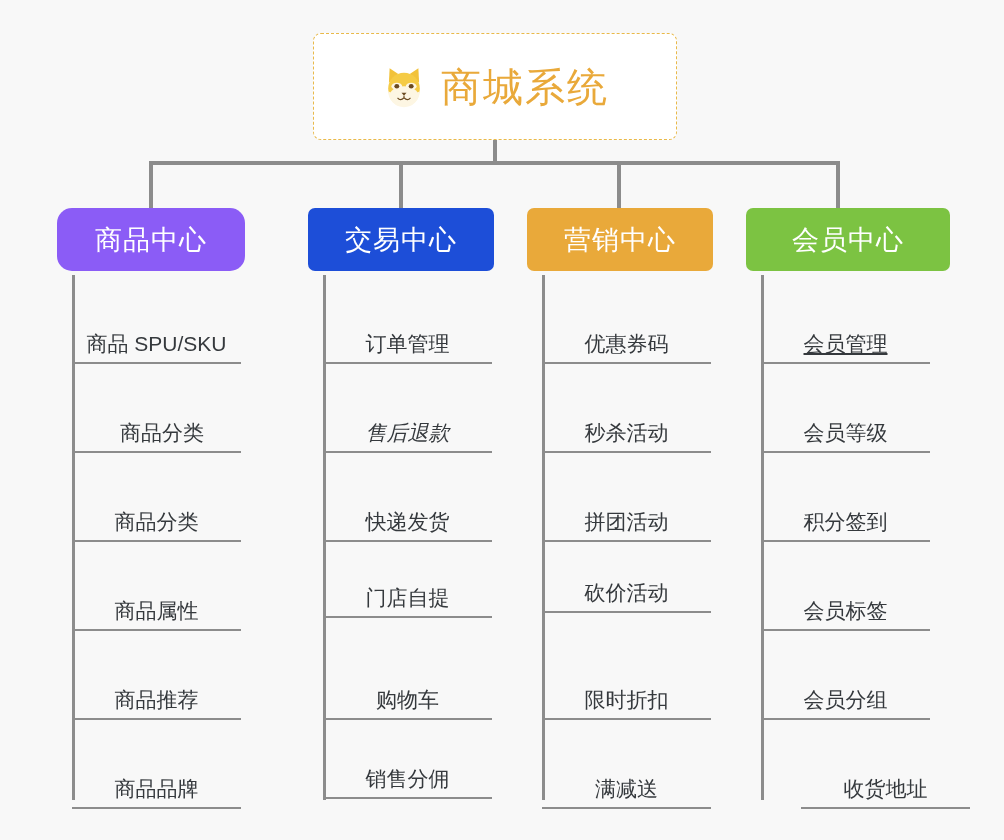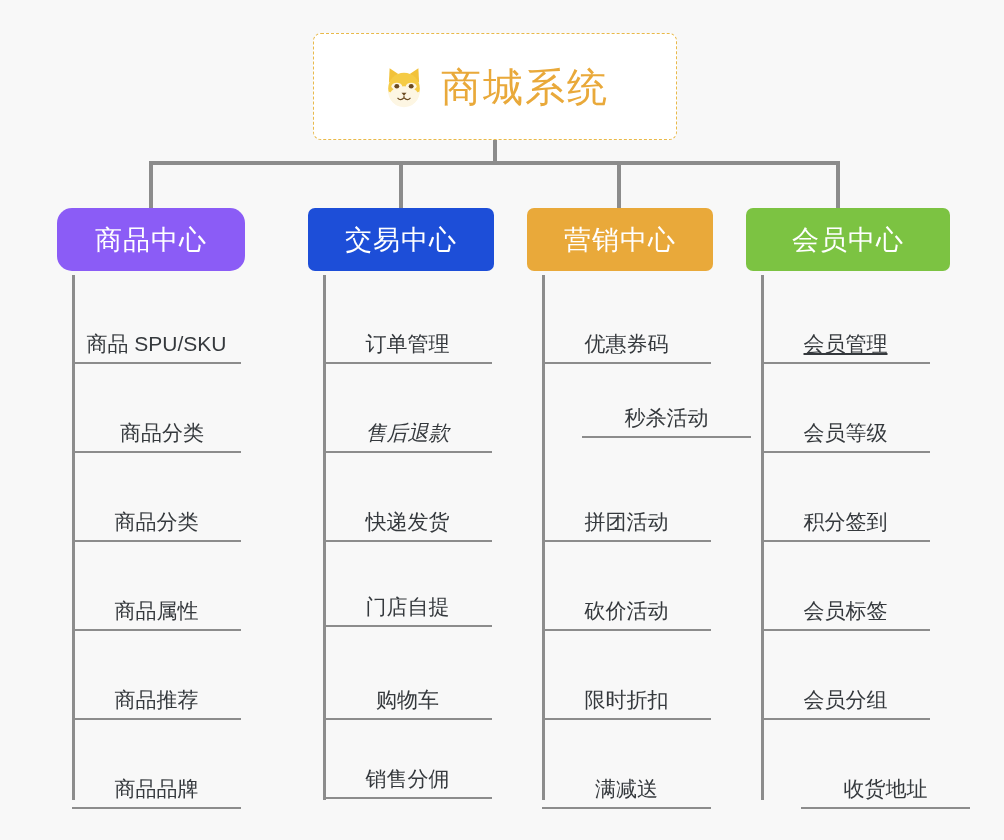--- a/index.html
+++ b/index.html
@@ -167,32 +167,32 @@
     <div class="leaf" style="top:468px;">商品推荐</div>
     <div class="leaf" style="top:557px;">商品品牌</div>
   </div>
 
   <div class="branch c1">
     <div class="branch-header">交易中心</div>
     <div class="branch-spine"></div>
     <div class="leaf" style="top:112px;">订单管理</div>
     <div class="leaf" style="top:201px;font-style:italic;">售后退款</div>
     <div class="leaf" style="top:290px;">快递发货</div>
-    <div class="leaf" style="top:375px;">门店自提</div>
+    <div class="leaf" style="top:366px;">门店自提</div>
     <div class="leaf" style="top:468px;">购物车</div>
     <div class="leaf" style="top:547px;">销售分佣</div>
   </div>
 
   <div class="branch c2">
     <div class="branch-header">营销中心</div>
     <div class="branch-spine"></div>
     <div class="leaf" style="top:112px;">优惠券码</div>
-    <div class="leaf" style="top:186px;margin-left:40px;">秒杀活动</div>
+    <div class="leaf" style="top:201px;">秒杀活动</div>
     <div class="leaf" style="top:290px;">拼团活动</div>
-    <div class="leaf" style="top:379px;">砍价活动</div>
+    <div class="leaf" style="top:361px;">砍价活动</div>
     <div class="leaf" style="top:468px;">限时折扣</div>
     <div class="leaf" style="top:557px;">满减送</div>
   </div>
 
   <div class="branch c3">
     <div class="branch-header">会员中心</div>
     <div class="branch-spine"></div>
     <div class="leaf" style="top:112px;text-decoration:underline;">会员管理</div>
     <div class="leaf" style="top:201px;">会员等级</div>
     <div class="leaf" style="top:290px;">积分签到</div>

